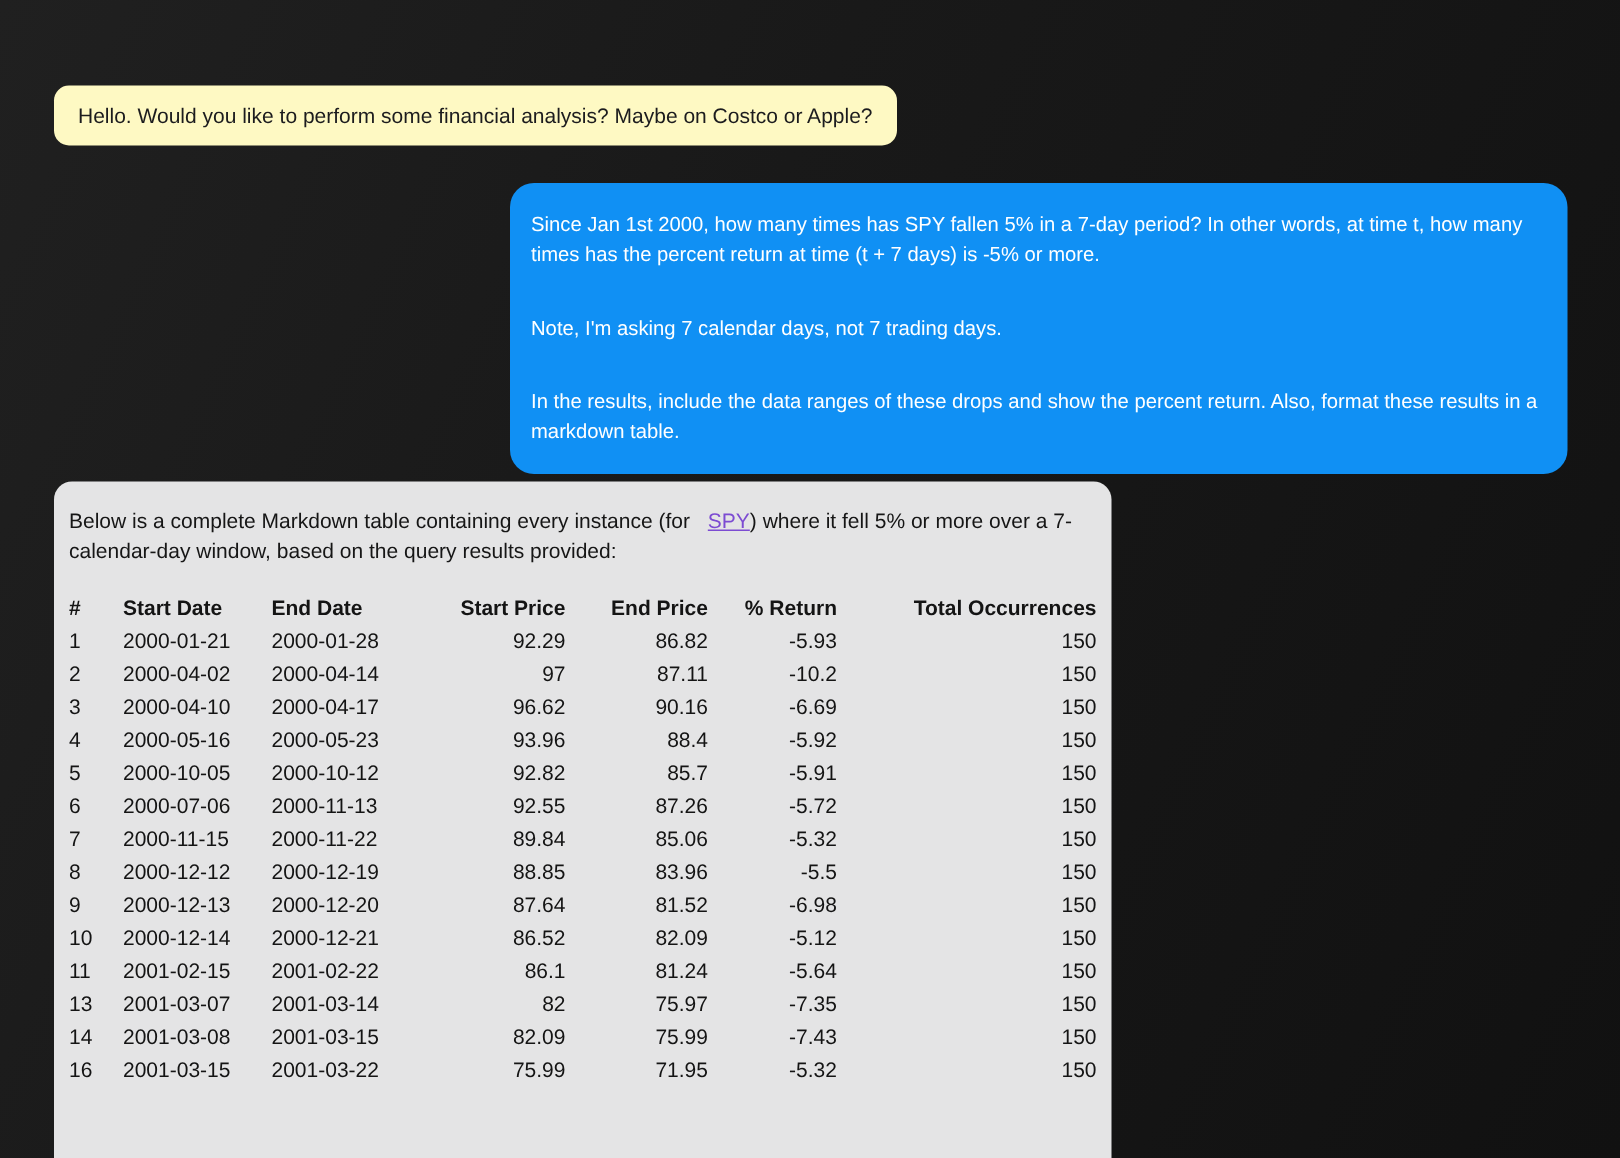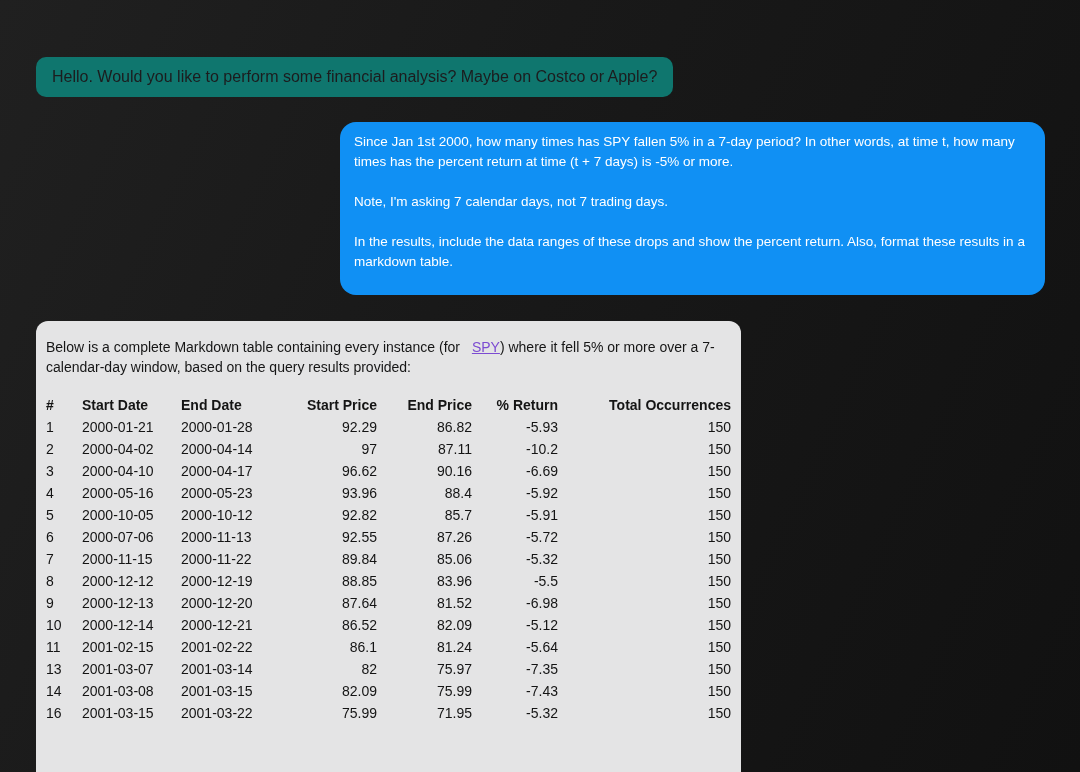--- a/index.html
+++ b/index.html
@@ -11,43 +11,43 @@
   }
 
   .bubble {
     position: absolute;
     border-radius: 12px;
   }
 
   
   .greeting {
     left: 36px; top: 57px;
-    background: #0f766e;
+    background: #fef9c3;
     color: #1c1c1e;
-    font-size: 16px;
+    font-size: 14px;
     line-height: 16px;
     padding: 12px 16px;
     border-radius: 10px;
     white-space: nowrap;
     display: inline-block;
   }
 
   
   .user-msg {
     left: 340px; top: 122px;
     width: 705px;
     min-height: 173px;
     background: #1090f4;
     color: #ffffff;
     font-size: 13.5px;
     line-height: 20px;
-    padding: 10px 14px;
+    padding: 18px 14px;
     border-radius: 16px;
   }
-  .user-msg p + p { margin-top: 20px; }
+  .user-msg p + p { margin-top: 29px; }
 
   
   .response {
     left: 36px; top: 321px;
     width: 705px;
     height: 480px;
     background: #e4e4e5;
     color: #161616;
     font-size: 14px;
     line-height: 20px;

